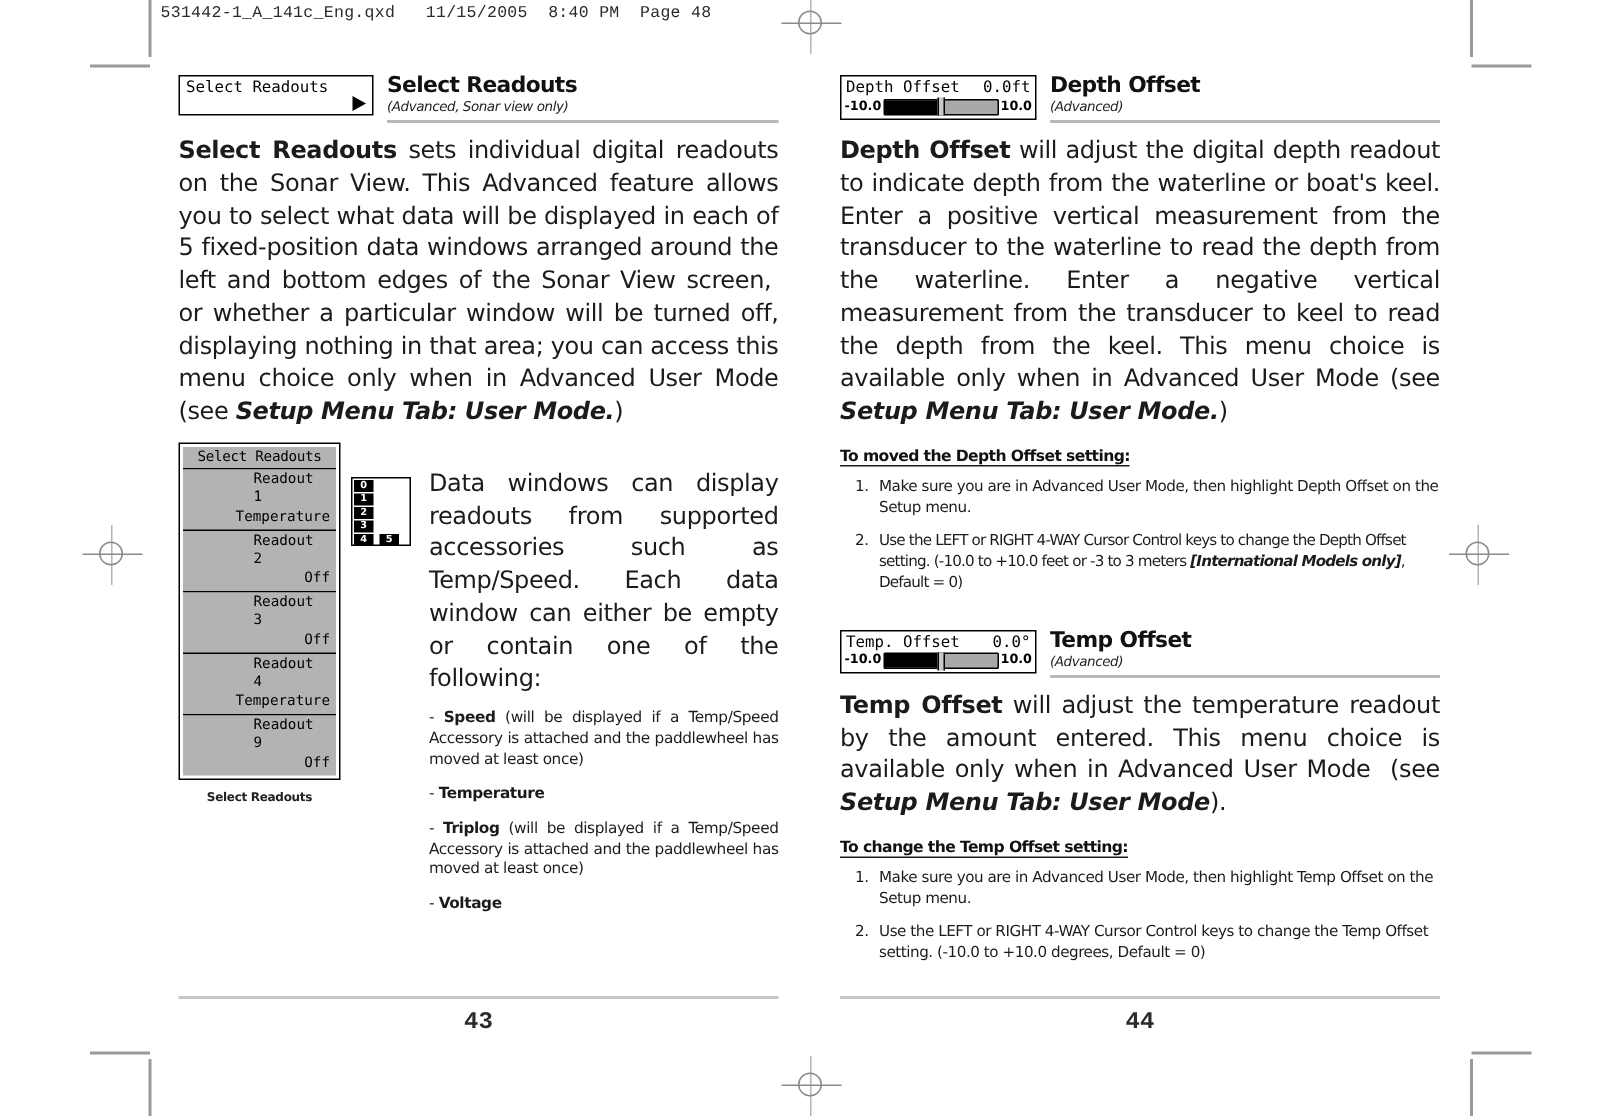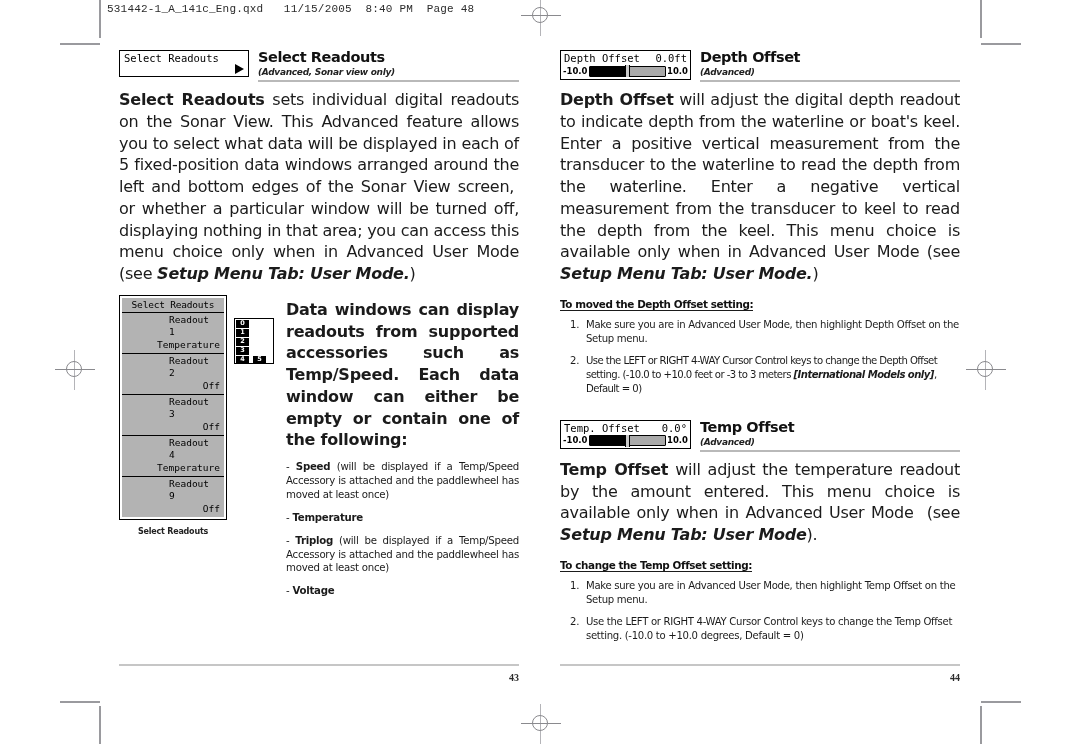--- a/index.html
+++ b/index.html
@@ -80,21 +80,21 @@
     font-family: "DejaVu Sans", sans-serif;
     font-weight: bold;
     font-size: 14.5px;
     letter-spacing: -0.4px;
     color: #111;
     line-height: 1.05;
   }
   .head-sub {
     font-family: "DejaVu Sans", sans-serif;
     font-style: italic;
-    font-weight: bold;
+    font-weight: normal;
     font-size: 9px;
     letter-spacing: -0.3px;
     color: #222;
     margin-top: 2px;
   }
   .head-rule {
     height: 2px;
     background: #b9b9b9;
     margin-top: 3px;
   }
@@ -299,46 +299,46 @@
     text-align: center;
     padding: 0.5px 0 1px;
     box-sizing: border-box;
     width: 13px;
   }
 
   .side-col {
     margin-left: 12px;
     flex: 1;
   }
-  .side-col .body-text { margin-top: 4px; font-weight: bold; }
+  .side-col .body-text { margin-top: 16px; }
   .bullet {
     font-family: "DejaVu Sans", sans-serif;
     font-size: 10.2px;
     line-height: 1.36;
     letter-spacing: -0.25px;
     text-align: justify;
     margin-top: 9px;
     color: #1b1b1b;
   }
 
   
   .footer-rule {
     position: absolute;
     height: 1.5px;
     background: #c6c6c6;
     width: 400px;
   }
   .folio {
     position: absolute;
-    font-family: Liberation Serif, serif;
-    font-size: 10px;
+    font-family: Liberation Mono, monospace;
+    font-size: 16px;
     font-weight: bold;
     color: #2b2b2b;
     width: 400px;
-    text-align: right;
+    text-align: center;
   }
 </style>
 </head>
 <body>
 
 <div class="crop-line" style="left:99px;  top:0;    width:1.5px; height:38px;"></div>
 <div class="crop-line" style="left:60px;  top:43px; width:40px;  height:1.5px;"></div>
 <div class="crop-line" style="left:980px; top:0;    width:1.5px; height:38px;"></div>
 <div class="crop-line" style="left:981px; top:43px; width:40px;  height:1.5px;"></div>
 

